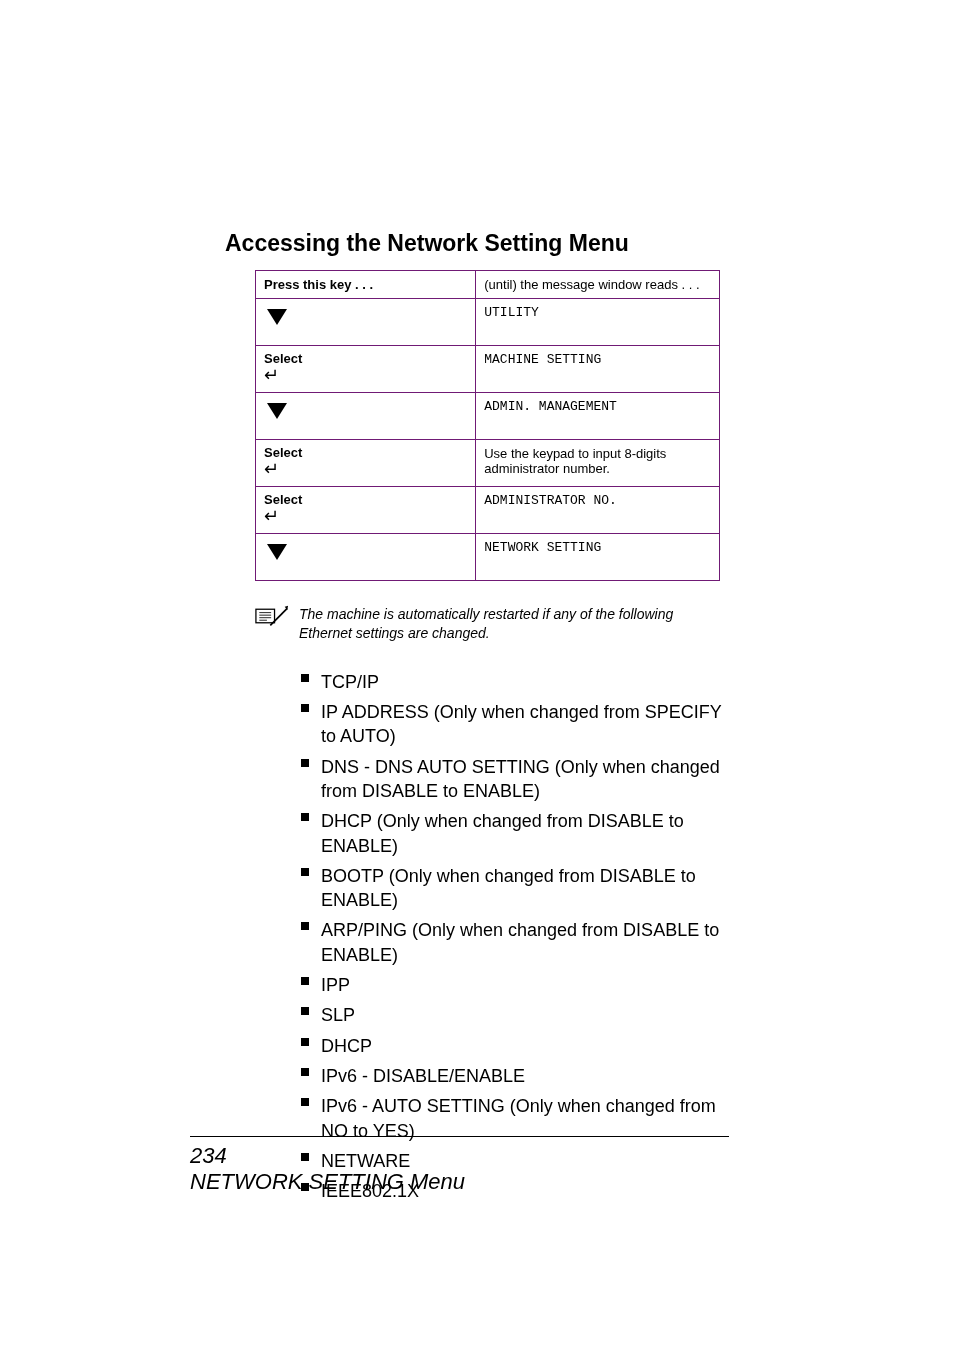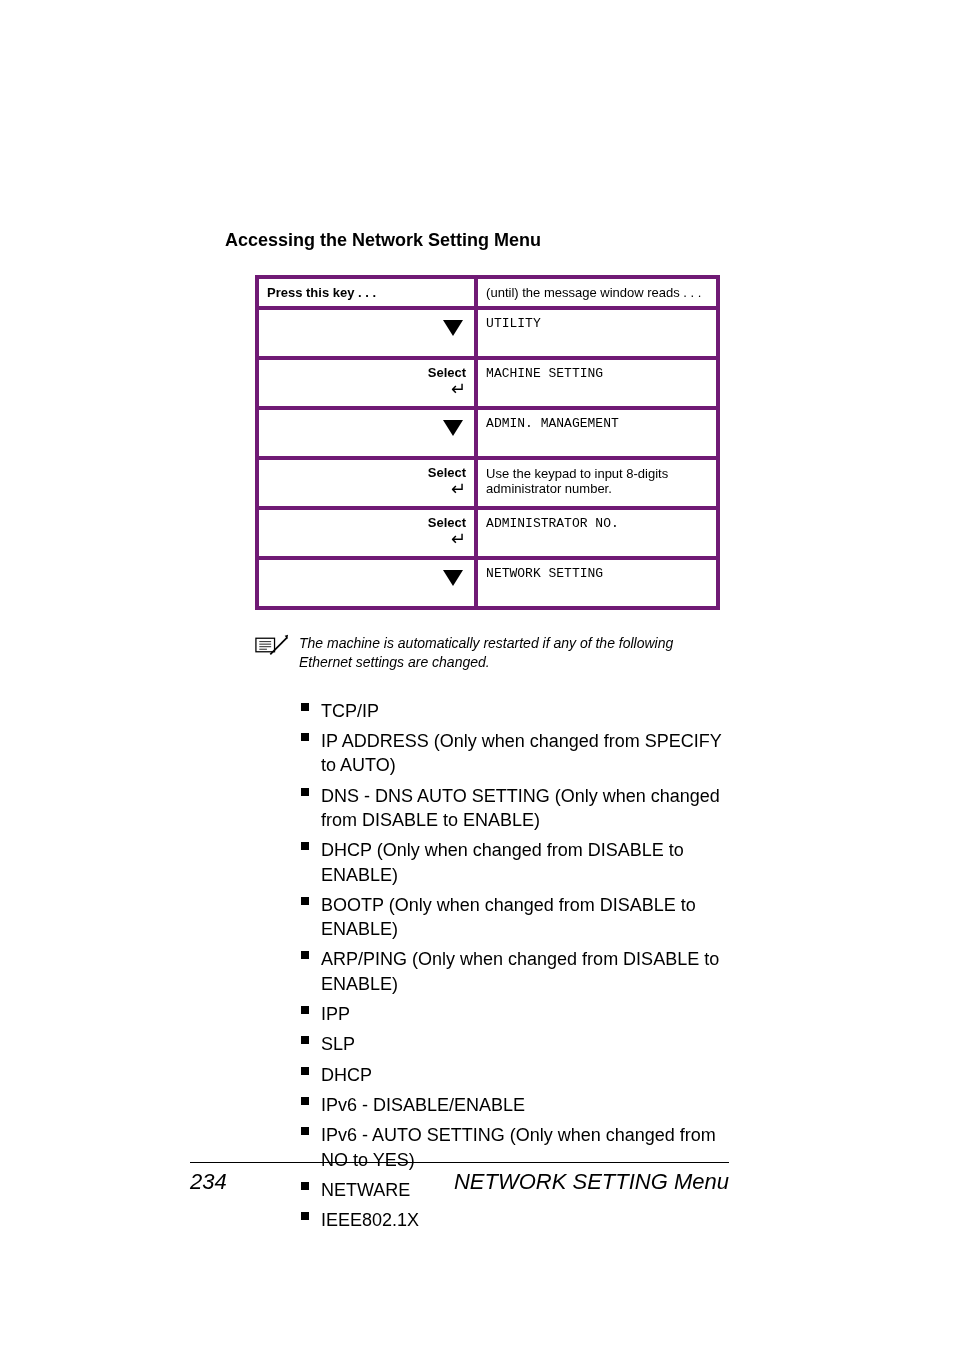--- a/index.html
+++ b/index.html
@@ -9,53 +9,53 @@
     color:#000;
     position:relative;
   }
   .page{
     position:absolute;
     left:225px;
     top:230px;
     width:500px;
   }
   .heading{
-    font-size:18px;
+    font-size:23px;
     font-weight:bold;
-    margin-bottom:24px;
+    margin-bottom:13px;
   }
   .intro{
     font-size:14px;
     line-height:1.35;
     margin-left:30px;
     margin-bottom:12px;
   }
   table.keys{
     border-collapse:collapse;
     width:465px;
     margin-left:30px;
     margin-bottom:24px;
   }
   table.keys td, table.keys th{
-    border:4px solid #701a75;
+    border:1px solid #701a75;
     font-size:13px;
     vertical-align:top;
     padding:6px 8px;
   }
   table.keys th{
     font-weight:bold;
     text-align:left;
     width:90px;
   }
   .mono{
     font-family:"Courier New",Courier,monospace;
     font-size:14px;
   }
   .keycell{
-    text-align:right;
+    text-align:left;
     height:34px;
     padding-top:6px;
     padding-bottom:6px;
   }
   .down-arrow{
     display:inline-block;
   }
   .down-arrow svg{display:block;margin:auto;}
   .select-key{
     font-weight:bold;
@@ -111,20 +111,21 @@
     bottom:155px;
   }
   .footer-rule{
     border-top:1px solid #000;
     margin-bottom:6px;
   }
   .footer-row{
     display:flex;
     justify-content:space-between;
     align-items:baseline;
+    flex-direction:column;
   }
   .page-num{
     font-style:italic;
     font-size:22px;
   }
   .footer-title{
     font-style:italic;
     font-size:22px;
   }
 </style>

